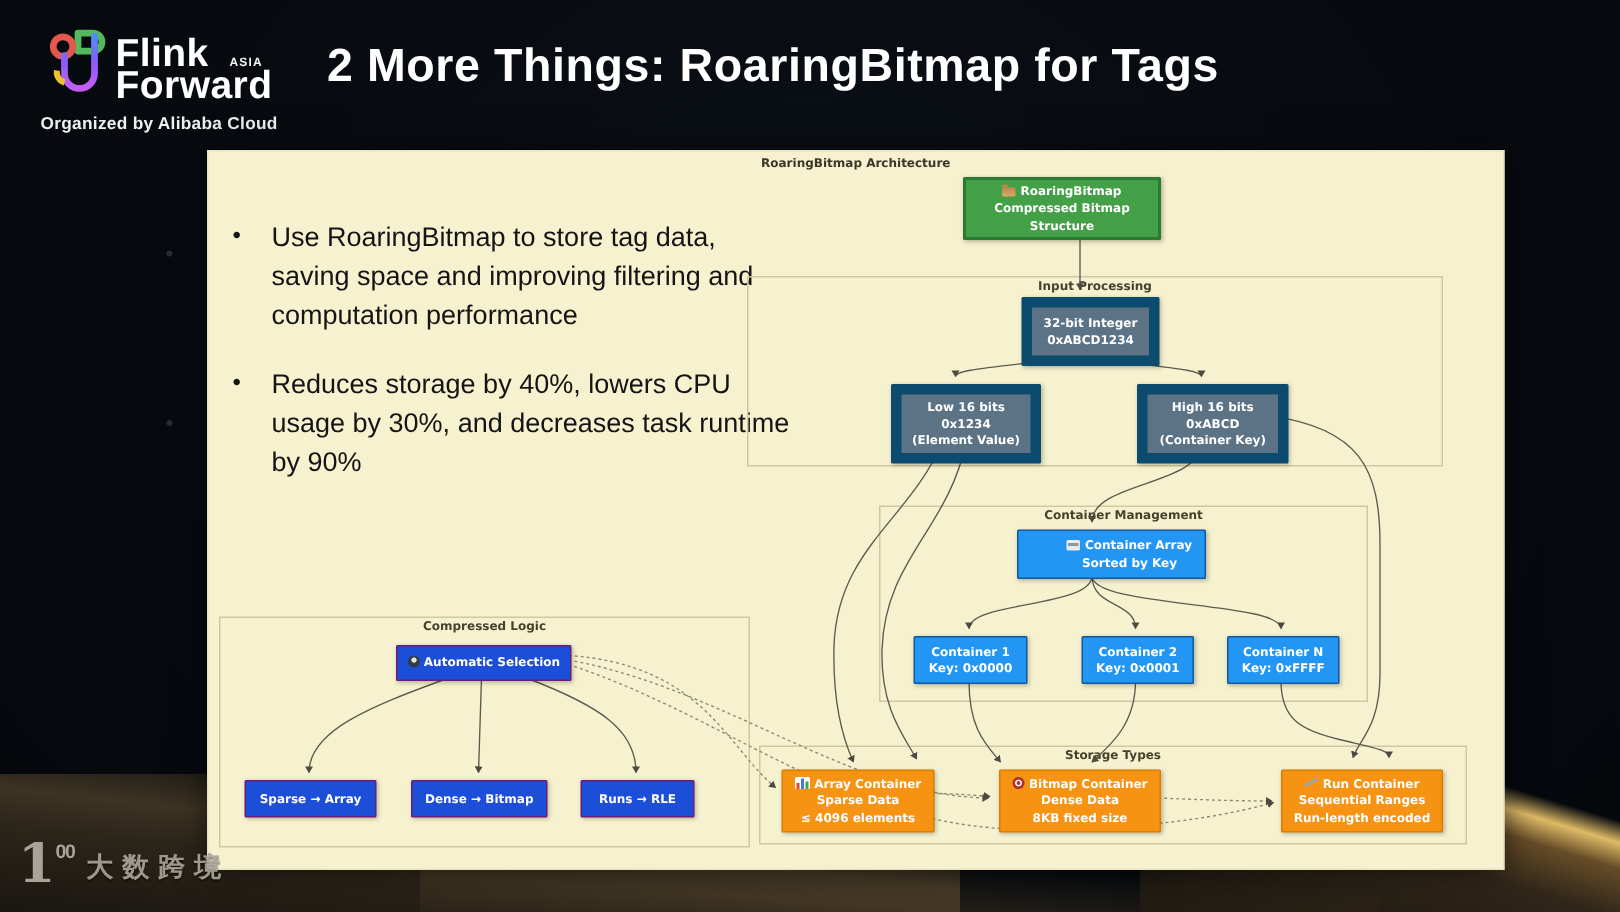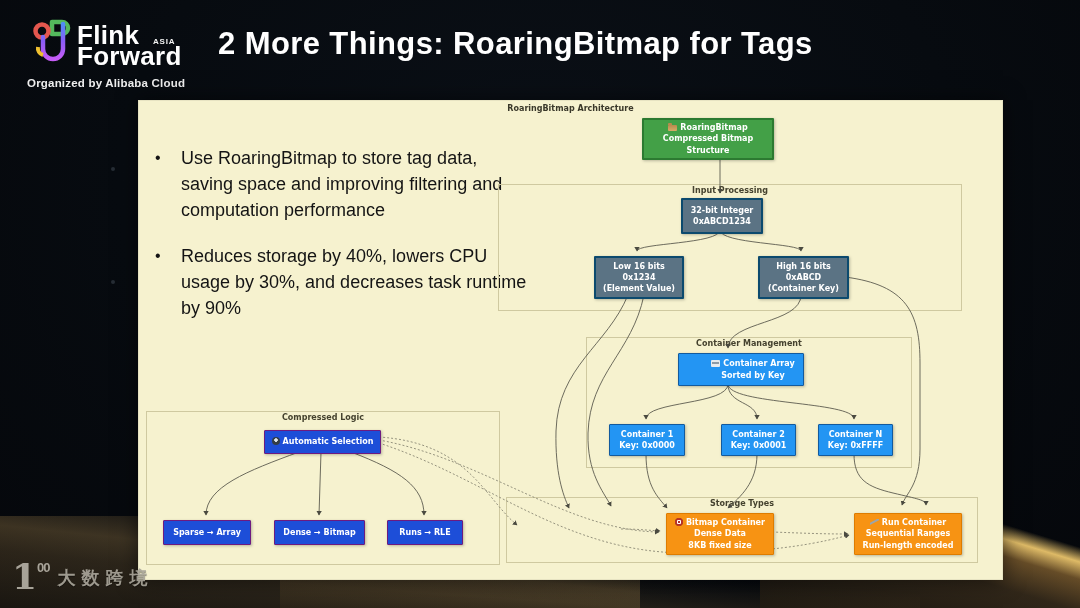--- a/index.html
+++ b/index.html
@@ -44,21 +44,21 @@
 
   
   .wires{position:absolute;left:0;top:0;width:863px;height:478px;pointer-events:none;}
 
   
   .node{position:absolute;display:flex;flex-direction:column;justify-content:center;align-items:center;
         font:bold 8px/1.4 "DejaVu Sans",sans-serif;color:#fff;text-align:center;border-radius:1px;
         box-shadow:1px 1px 3px rgba(0,0,0,0.25);}
   .nl{white-space:nowrap;}
   .green {background:#43a047;border:2px solid #2c7a31;}
-  .slate {background:#5b7384;border:2px solid #0c4a6e;}
+  .slate {background:#5b7384;border:7px solid #0c4a6e;}
   .blue  {background:#2395f3;border:1px solid #125a9e;}
   .purple{background:#1d4ed8;border:1px solid #6d1a80;}
   .orange{background:#f79313;border:1px solid #de7c00;}
 
   
   .ic{display:inline-block;margin-right:3px;vertical-align:-1px;}
   .ic-folder{width:9px;height:6px;background:linear-gradient(#b98a4e,#d8ab66);border-radius:1px;position:relative;}
   .ic-folder::before{content:"";position:absolute;top:-2px;left:0;width:4px;height:2px;background:#b98a4e;border-radius:1px 1px 0 0;}
   .ic-archive{width:9px;height:7px;background:#e8ebee;border-radius:1px;position:relative;}
   .ic-archive::before{content:"";position:absolute;top:2px;left:1px;right:1px;height:2px;background:#8d9aa6;}
@@ -214,20 +214,25 @@
     <div class="node purple" style="left:24px;top:419px;width:86px;height:23px;">
       <div class="nl">Sparse → Array</div>
     </div>
     <div class="node purple" style="left:135px;top:419px;width:89px;height:23px;">
       <div class="nl">Dense → Bitmap</div>
     </div>
     <div class="node purple" style="left:248px;top:419px;width:74px;height:23px;">
       <div class="nl">Runs → RLE</div>
     </div>
 
+    <div class="node orange" style="left:382px;top:412px;width:100px;height:40px;">
+      <div class="nl"><span class="ic ic-bars"></span><span>Array Container</span></div>
+      <div class="nl">Sparse Data</div>
+      <div class="nl">≤ 4096 elements</div>
+    </div>
     <div class="node orange" style="left:527px;top:412px;width:106px;height:40px;">
       <div class="nl"><span class="ic ic-target"></span><span>Bitmap Container</span></div>
       <div class="nl">Dense Data</div>
       <div class="nl">8KB fixed size</div>
     </div>
     <div class="node orange" style="left:715px;top:412px;width:106px;height:40px;">
       <div class="nl"><span class="ic ic-trend"></span><span>Run Container</span></div>
       <div class="nl">Sequential Ranges</div>
       <div class="nl">Run-length encoded</div>
     </div>

